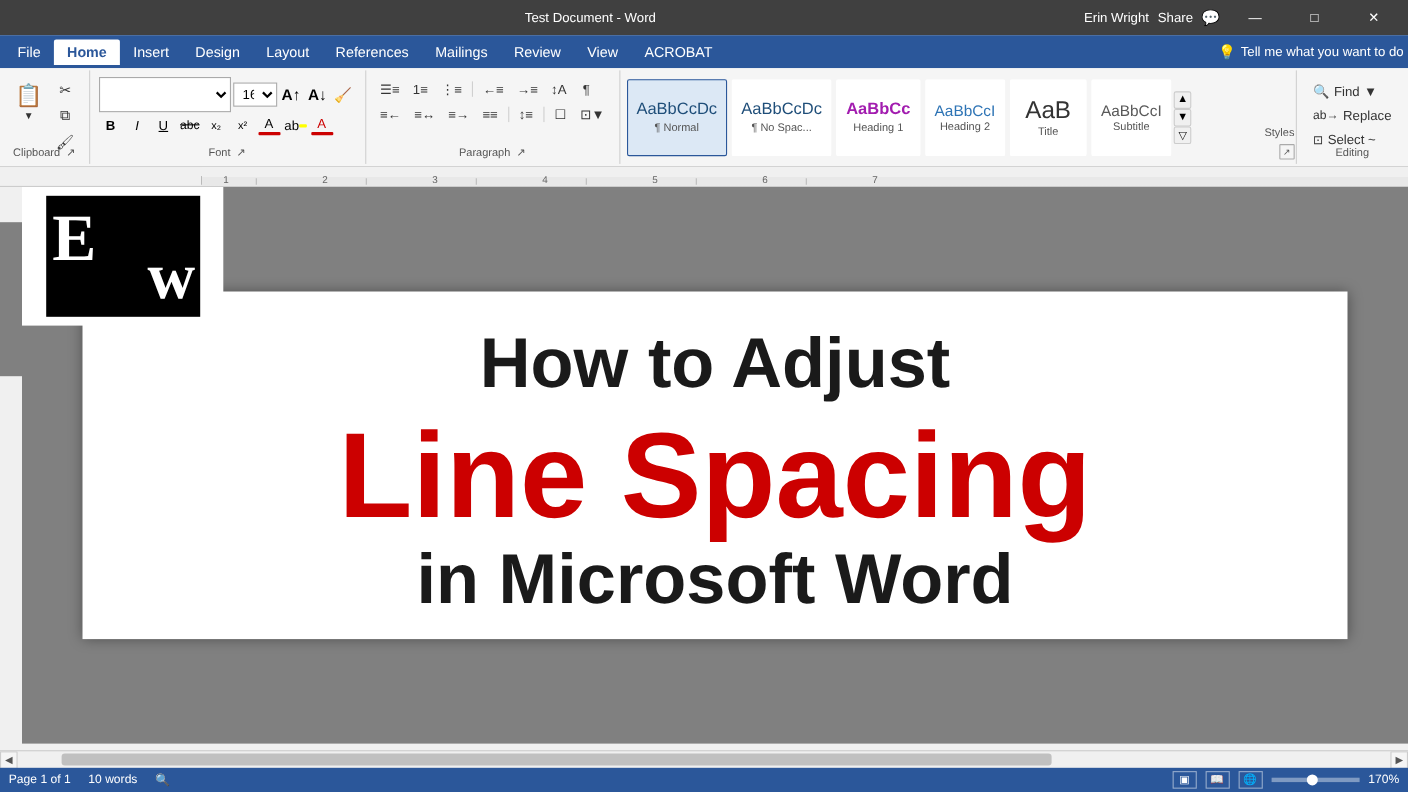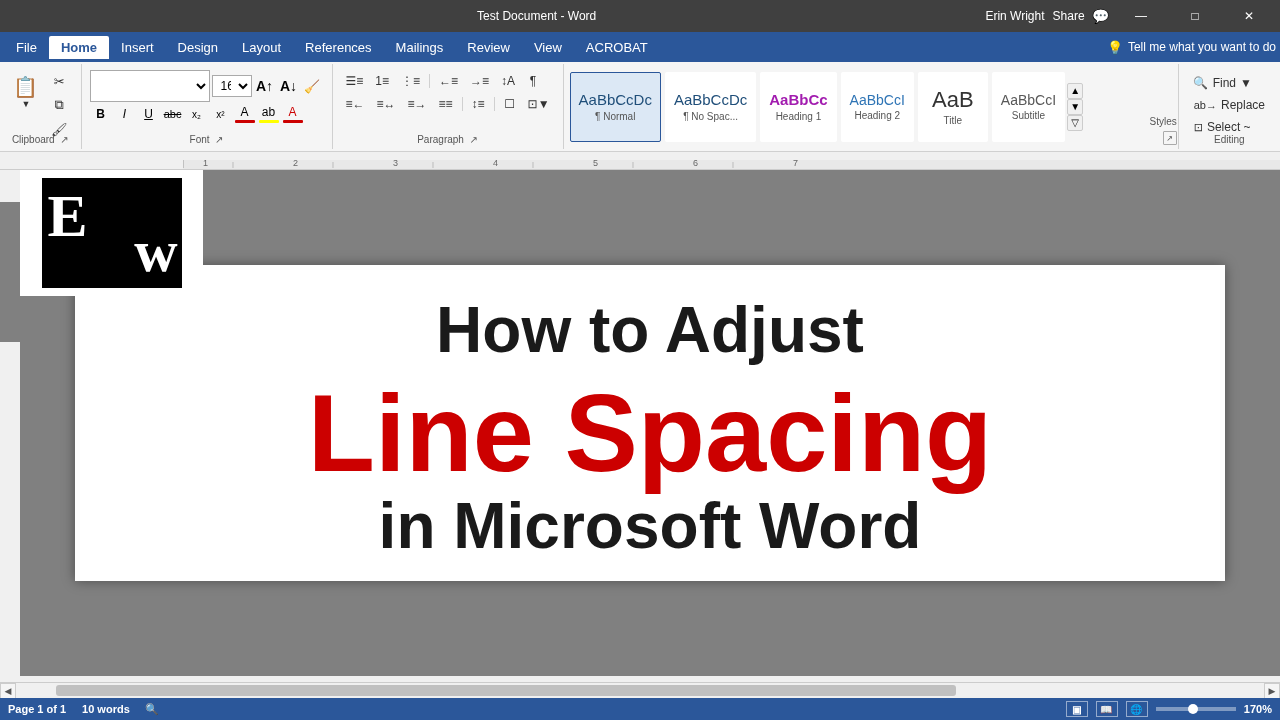--- a/index.html
+++ b/index.html
@@ -235,21 +235,20 @@
     
     #statusbar {
       height: 22px;
       background: #2b579a;
       display: flex;
       align-items: center;
       padding: 0 8px;
       color: white;
       font-size: 11px;
       gap: 16px;
-      font-weight: bold;
     }
     #statusbar-right {
       margin-left: auto;
       display: flex;
       align-items: center;
       gap: 8px;
     }
     .view-btn {
       width: 22px; height: 16px; border: 1px solid rgba(255,255,255,0.5);
       display:flex; align-items:center; justify-content:center; cursor:pointer; font-size:10px;
@@ -388,21 +387,21 @@
         <div class="format-btn format-bold">B</div>
         <div class="format-btn format-italic">I</div>
         <div class="format-btn format-underline">U</div>
         <div class="format-btn format-strike" style="font-size:11px;text-align:center;">abc</div>
         <div class="format-btn" style="font-size:10px;">x₂</div>
         <div class="format-btn" style="font-size:10px;">x²</div>
         <div class="format-btn" style="flex-direction:column;">
           <span>A</span>
           <div class="color-bar" style="background:#cc0000;"></div>
         </div>
-        <div class="format-btn" style="flex-direction:column;">
+        <div class="format-btn" style="flex-direction:row;">
           <span>ab</span>
           <div class="color-bar" style="background:#ffff00;"></div>
         </div>
         <div class="format-btn" style="flex-direction:column;">
           <span style="color:#cc0000;">A</span>
           <div class="color-bar" style="background:#cc0000;"></div>
         </div>
       </div>
       <span class="ribbon-group-label">Font &nbsp;↗</span>
     </div>

